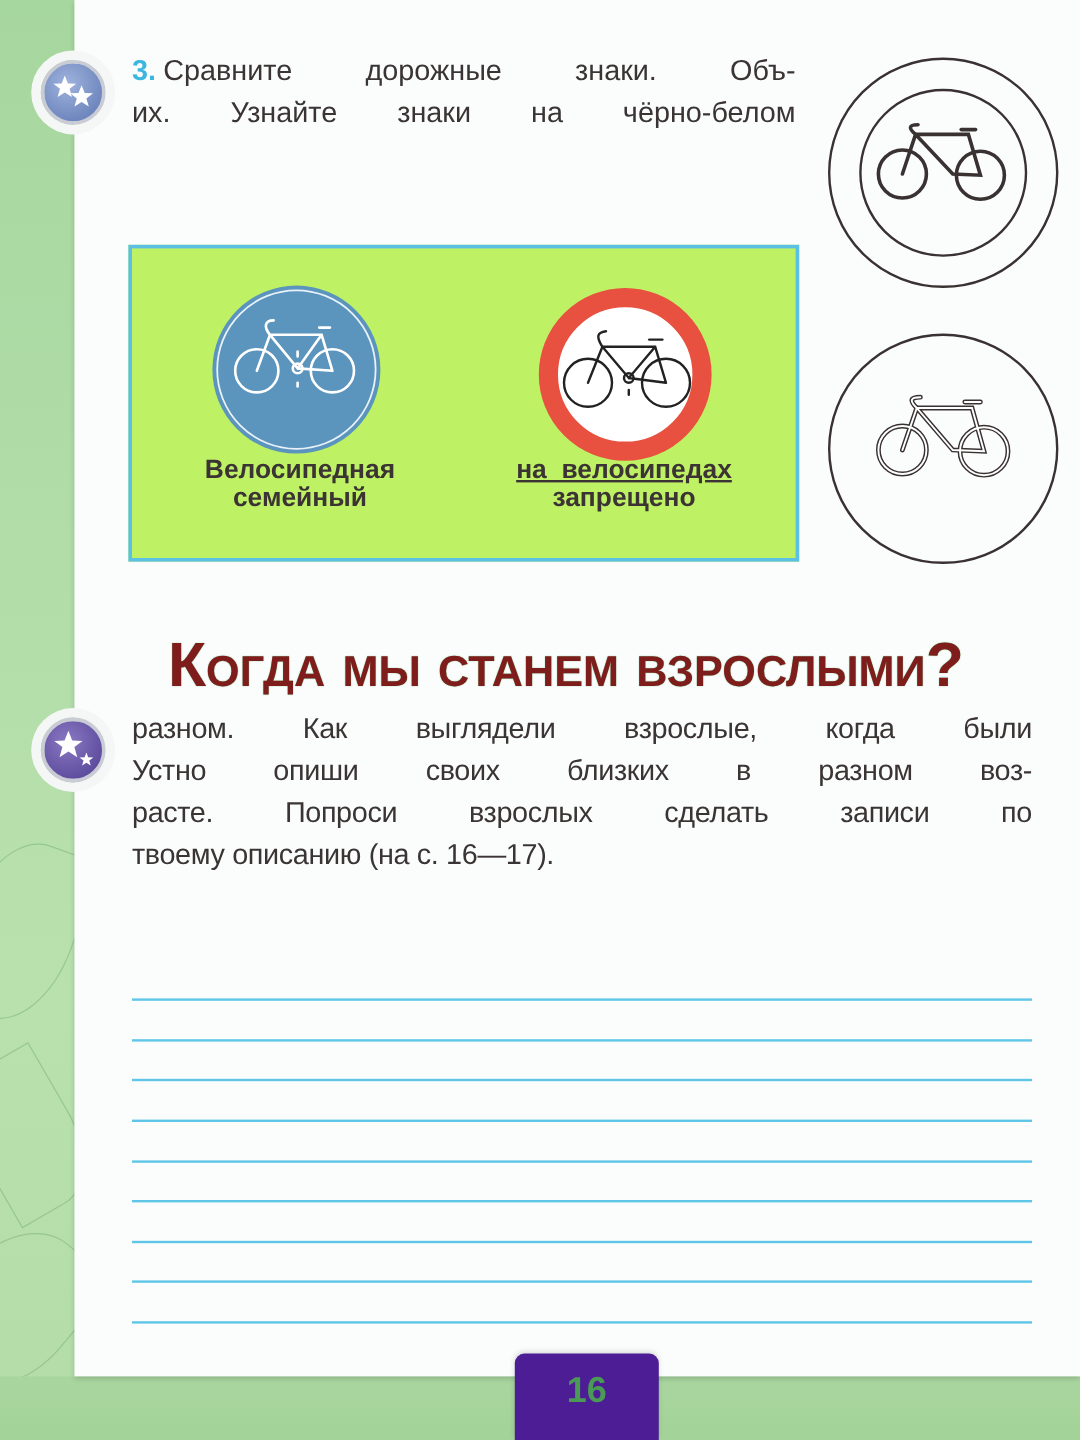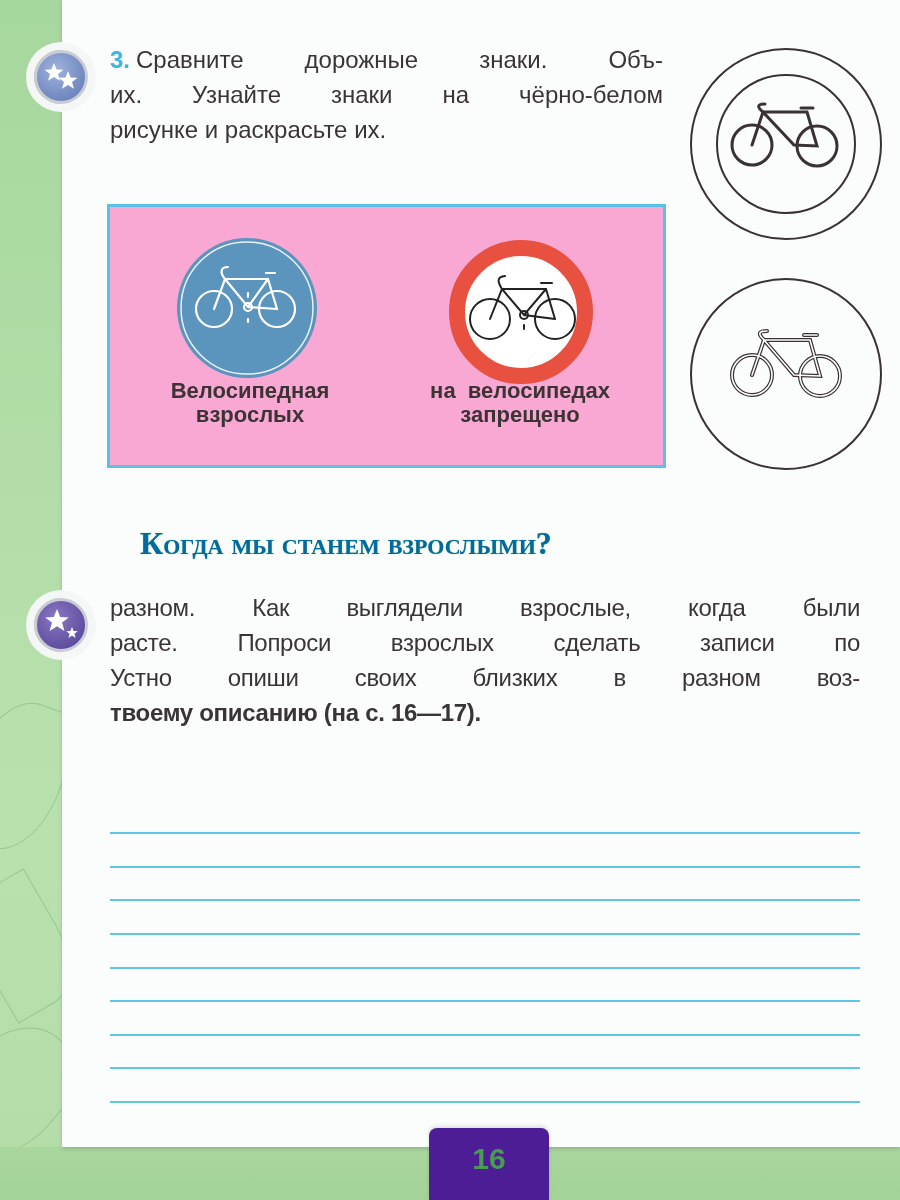--- a/index.html
+++ b/index.html
@@ -36,32 +36,31 @@
     position: absolute; color: #3a3534; font-size: 24px;
     line-height: 35px; text-align: justify; text-align-last: justify;
   }
   .task-text .last { text-align-last: left; }
   .num { color: #3bb6e0; font-weight: bold; margin-right: 6px; }
   .task3 { left: 110px; top: 42px; width: 553px; }
   .task1 { left: 110px; top: 590px; width: 750px; letter-spacing: -0.3px; }
   .line { display: block; }
   .sign-box {
     position: absolute; left: 107px; top: 204px; width: 553px; height: 258px;
-    border: 3px solid #5bc0e4; background: #f9a8d4;
+    border: 3px solid #5bc0e4; background: #bef264;
   }
   .sign-caption {
     position: absolute; font-weight: bold; font-size: 22px; color: #3c3434;
     text-align: center; line-height: 24px;
   }
   .title {
     position: absolute; left: 140px; top: 525px; width: 700px;
-    font-size: 32px; font-weight: bold; color: #0369a1;
+    font-size: 52px; font-weight: bold; color: #7f1d1d;
     letter-spacing: 0px; font-variant: small-caps;
     text-shadow: 0 0 1px #5cb46c;
-    font-family: Liberation Serif, serif;
   }
   .rule {
     position: absolute; left: 110px; width: 750px; height: 2px; background: #5fc6e8;
   }
   .page-num-tab {
     position: absolute; left: 429px; top: 1128px; width: 120px; height: 72px;
     background: #4c1d95; border-radius: 8px 8px 0 0;
     box-shadow: 0 -2px 4px rgba(0,0,0,0.12);
   }
   .page-num {
@@ -84,55 +83,54 @@
 <div class="badge blue" style="left:34px;top:50px;">
   <svg width="48" height="48" viewBox="0 0 48 48">
     <polygon points="17,10 19.6,16.5 26.5,16.8 21,21 23,27.8 17,24 11,27.8 13,21 7.5,16.8 14.4,16.5" fill="#fff"></polygon>
     <polygon points="31,18 33.6,24.5 40.5,24.8 35,29 37,35.8 31,32 25,35.8 27,29 21.5,24.8 28.4,24.5" fill="#fff"></polygon>
   </svg>
 </div>
 
 <div class="task-text task3">
   <span class="line"><span class="num">3.</span><span>Сравните дорожные знаки. Объ-</span></span>
   <span class="line">их. Узнайте знаки на чёрно-белом</span>
-  <span class="line last" style="text-align-last:left;">рисунке и раскрасьте их.</span>
 </div>
 
 <div class="sign-box">
   <svg style="position:absolute;left:66px;top:30px;" width="142" height="142" viewBox="0 0 142 142">
     <circle cx="71" cy="71" r="70" fill="#5b94bd"></circle>
     <circle cx="71" cy="71" r="66" fill="none" stroke="#e8f2f8" stroke-width="1.5"></circle>
     <g fill="none" stroke="#fff" stroke-width="2.2" stroke-linecap="round">
       <circle cx="38" cy="72" r="18"></circle>
       <circle cx="101" cy="72" r="18"></circle>
       <path d="M38,72 L49,42 L92,42 L101,72 M49,42 L72,70 L92,42 M72,70 L101,72 M90,36 L99,36"></path>
       <path d="M49,42 C44,36 44,30 52,30"></path>
       <circle cx="72" cy="70" r="4"></circle>
       <path d="M72,56 L72,60 M72,82 L72,85"></path>
     </g>
   </svg>
   <div class="sign-caption" style="left:20px;top:172px;width:240px;">
     <div>Велосипедная</div>
-    <div>взрослых</div>
+    <div>семейный</div>
   </div>
 
   <svg style="position:absolute;left:338px;top:32px;" width="146" height="146" viewBox="0 0 146 146">
     <circle cx="73" cy="73" r="64" fill="#fff" stroke="#e8503f" stroke-width="16"></circle>
     <g fill="none" stroke="#222" stroke-width="2" stroke-linecap="round">
       <circle cx="42" cy="80" r="20"></circle>
       <circle cx="107" cy="80" r="20"></circle>
       <path d="M42,80 L54,50 L98,50 L107,80 M54,50 L76,76 L98,50 M76,76 L107,80"></path>
       <path d="M54,50 C49,42 49,38 57,37"></path>
       <path d="M93,44 L104,44"></path>
       <circle cx="76" cy="76" r="4"></circle>
       <path d="M76,86 L76,90"></path>
     </g>
   </svg>
   <div class="sign-caption" style="left:290px;top:172px;width:240px;">
-    <div style="white-space:pre;">на  велосипедах</div>
+    <div style="white-space:pre;text-decoration:underline;">на  велосипедах</div>
     <div>запрещено</div>
   </div>
 </div>
 
 <svg class="bw-sign" style="left:689px;top:47px;" width="194" height="194" viewBox="0 0 194 194">
   <circle cx="97" cy="97" r="95" fill="none" stroke="#3a3232" stroke-width="2"></circle>
   <circle cx="97" cy="97" r="69" fill="none" stroke="#3a3232" stroke-width="2"></circle>
   <g fill="none" stroke="#3a3232" stroke-width="3" stroke-linecap="round">
     <circle cx="63" cy="98" r="20"></circle>
     <circle cx="128" cy="99" r="20"></circle>
@@ -164,23 +162,23 @@
 
 <div class="badge purple" style="left:34px;top:598px;">
   <svg width="48" height="48" viewBox="0 0 48 48">
     <polygon points="20,8 23.2,16 31.8,16.4 25,21.6 27.4,30 20,25.2 12.6,30 15,21.6 8.2,16.4 16.8,16" fill="#fff"></polygon>
     <polygon points="35,26 36.5,30 40.8,30.2 37.4,32.8 38.6,37 35,34.6 31.4,37 32.6,32.8 29.2,30.2 33.5,30" fill="#fff"></polygon>
   </svg>
 </div>
 
 <div class="task-text task1">
   <span class="line">разном. Как выглядели взрослые, когда были</span>
+  <span class="line">Устно опиши своих близких в разном воз-</span>
   <span class="line">расте. Попроси взрослых сделать записи по</span>
-  <span class="line">Устно опиши своих близких в разном воз-</span>
-  <span class="line last" style="text-align-last:left;font-weight:bold;">твоему описанию (на с. 16—17).</span>
+  <span class="line last" style="text-align-last:left;">твоему описанию (на с. 16—17).</span>
 </div>
 
 <div>
   <div class="rule" style="top:832px;"></div>
   <div class="rule" style="top:866px;"></div>
   <div class="rule" style="top:899px;"></div>
   <div class="rule" style="top:933px;"></div>
   <div class="rule" style="top:967px;"></div>
   <div class="rule" style="top:1000px;"></div>
   <div class="rule" style="top:1034px;"></div>

